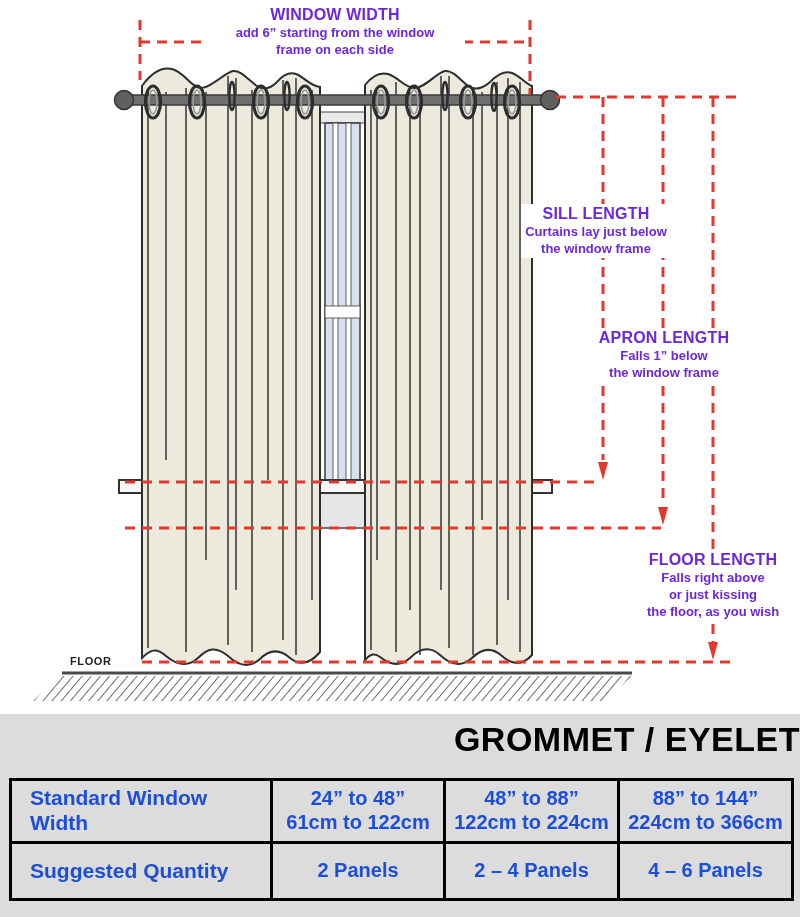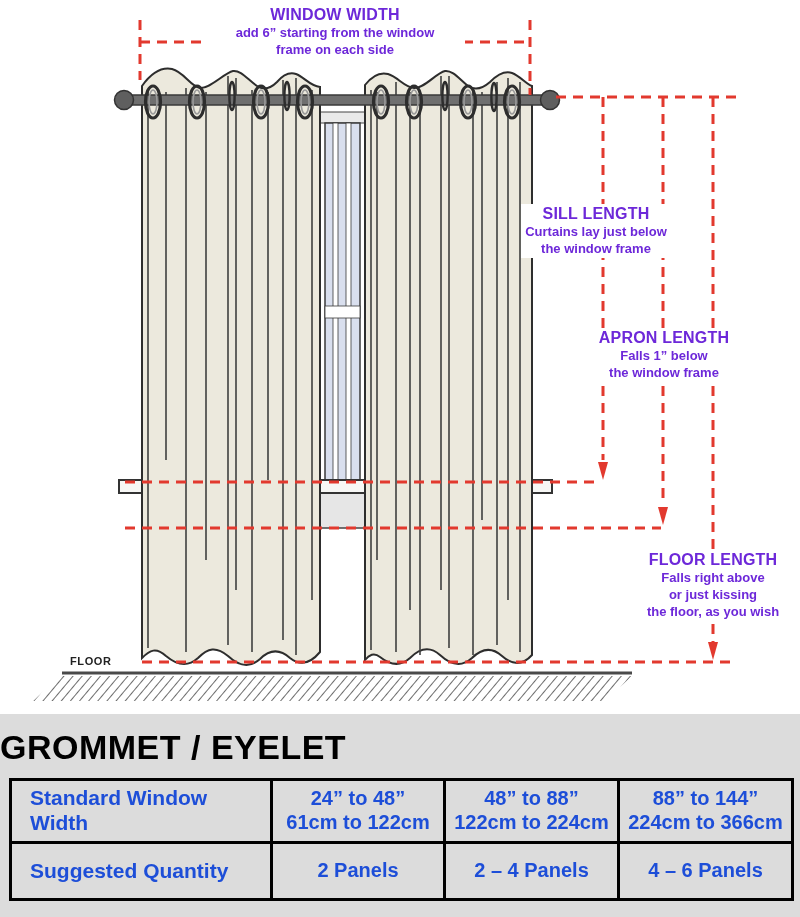--- a/index.html
+++ b/index.html
@@ -20,21 +20,21 @@
     position:absolute; left:70px; top:655px; font-size:11px; font-weight:bold;
     letter-spacing:.6px; color:#222; background:transparent;
   }
 
   
   .table-section {
     position:absolute; left:0; top:714px; width:800px; height:203px;
     background:#dcdcdc;
   }
   .table-title {
-    padding-top:14px; text-align:left; font-size:34px; font-weight:bold;
+    padding-top:6px; text-align:right; font-size:34px; font-weight:bold;
     color:#000; letter-spacing:.5px;
   }
   .size-table {
     position:absolute; left:9px; top:64px; width:782px;
     border-collapse:collapse; table-layout:fixed;
   }
   .size-table td {
     border:3px solid #000; background:#dcdcdc; color:#1d4ed8;
     font-weight:bold; font-size:20px; text-align:center;
     vertical-align:middle; line-height:1.18; padding:4px 2px;

